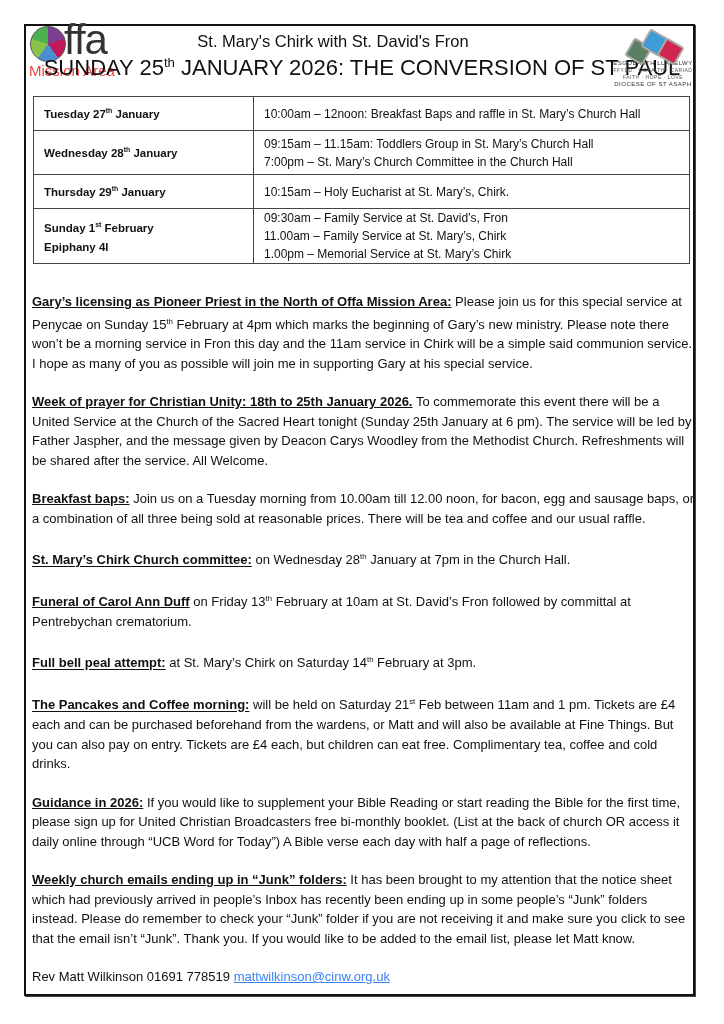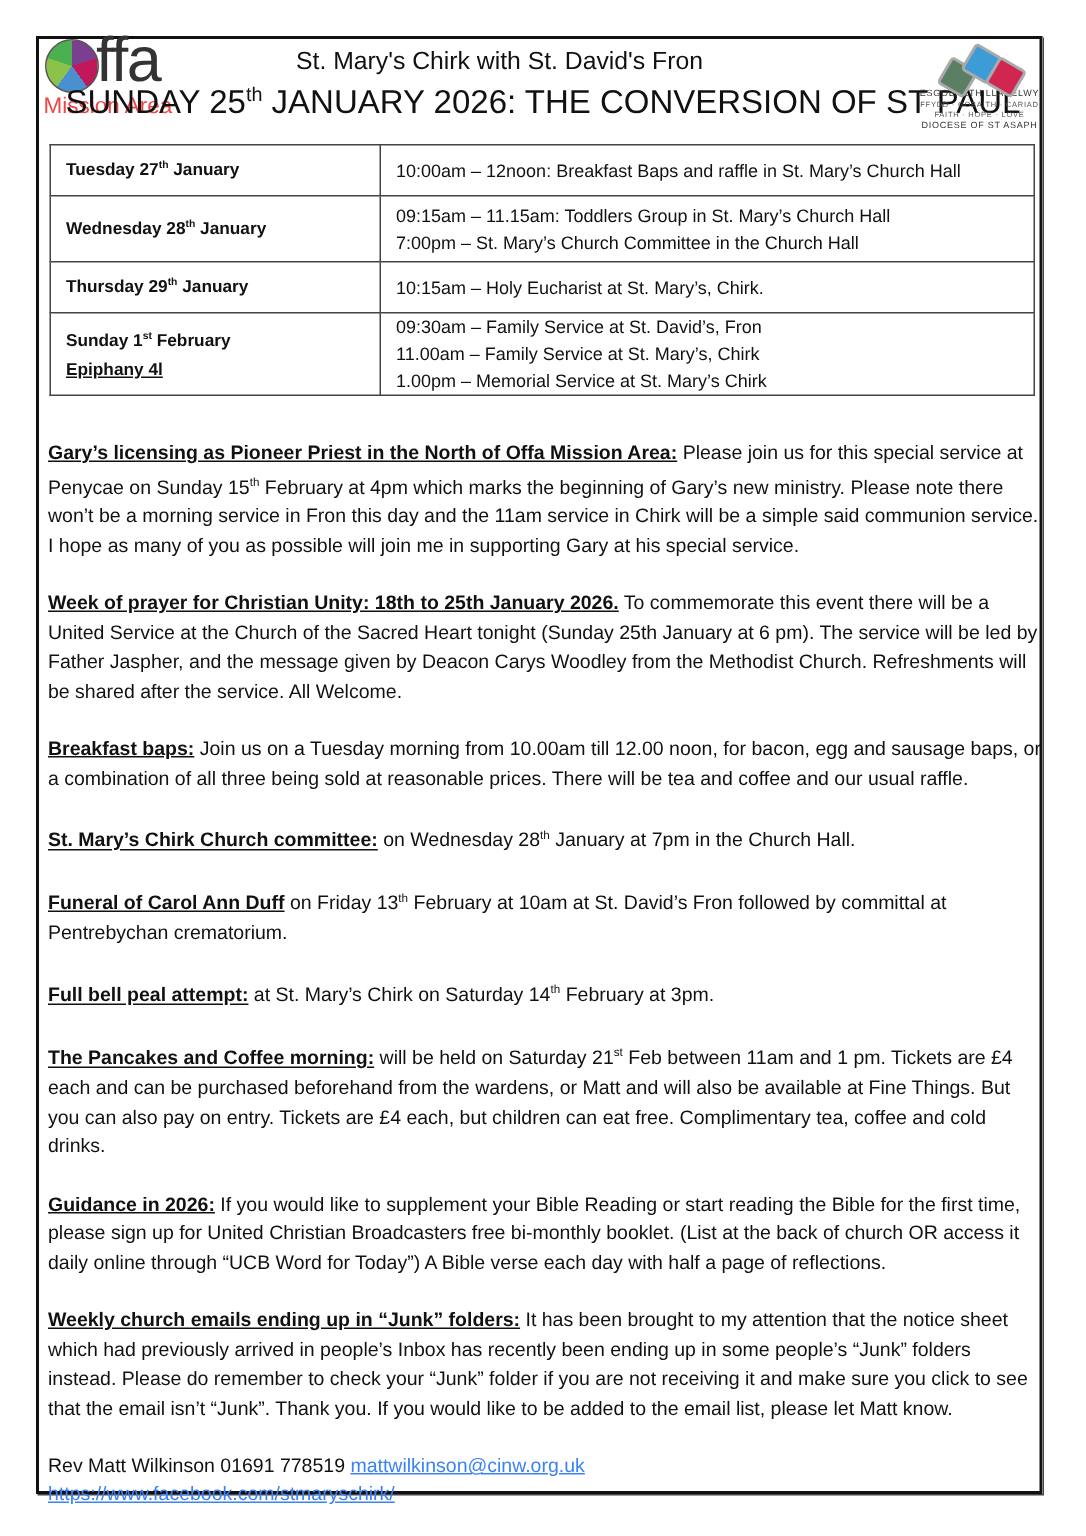--- a/index.html
+++ b/index.html
@@ -76,21 +76,21 @@
           <div>7:00pm – St. Mary’s Church Committee in the Church Hall</div>
         </td>
       </tr>
       <tr style="height: 34px;">
         <td class="day"><span>Thursday 29</span><sup>th</sup><span> January</span></td>
         <td class="ev">
           <div>10:15am – Holy Eucharist at St. Mary’s, Chirk.</div>
         </td>
       </tr>
       <tr style="height: 54px;">
-        <td class="day" style="line-height: 16px;"><span>Sunday 1</span><sup>st</sup><span> February</span><div style="margin-top: 3px; text-decoration: underline;">Epiphany 4l</div></td>
+        <td class="day" style="line-height: 16px;"><span>Sunday 1</span><sup>st</sup><span> February</span><div style="margin-top: 3px;">Epiphany 4l</div></td>
         <td class="ev">
           <div>09:30am – Family Service at St. David’s, Fron</div>
           <div>11.00am – Family Service at St. Mary’s, Chirk</div>
           <div>1.00pm – Memorial Service at St. Mary’s Chirk</div>
         </td>
       </tr>
     </tbody>
 </table>
 
 <div class="content">
@@ -99,15 +99,14 @@
       <p class="para"><span class="hd">Week of prayer for Christian Unity: 18th to 25th January 2026.</span><span> To commemorate this event there will be a United Service at the Church of the Sacred Heart tonight (Sunday 25th January at 6 pm). The service will be led by Father Jaspher, and the message given by Deacon Carys Woodley from the Methodist Church. Refreshments will be shared after the service. All Welcome.</span></p>
       <p class="para"><span class="hd">Breakfast baps:</span><span> Join us on a Tuesday morning from 10.00am till 12.00 noon, for bacon, egg and sausage baps, or a combination of all three being sold at reasonable prices. There will  be tea and coffee and our usual raffle.</span></p>
       <p class="para"><span class="hd">St. Mary’s Chirk Church committee:</span><span> on Wednesday 28</span><sup>th</sup><span> January at 7pm in the Church Hall.</span></p>
       <p class="para"><span class="hd">Funeral of Carol Ann Duff</span><span> on Friday 13</span><sup>th</sup><span> February at 10am at St. David’s Fron followed by committal at Pentrebychan crematorium.</span></p>
       <p class="para"><span class="hd">Full bell peal attempt:</span><span> at St. Mary’s Chirk on Saturday 14</span><sup>th</sup><span> February at 3pm.</span></p>
       <p class="para"><span class="hd">The Pancakes and Coffee morning:</span><span> will be held on Saturday 21</span><sup>st</sup><span> Feb between 11am and 1 pm.   Tickets are £4 each and can be purchased beforehand from the wardens, or Matt and will also be available at Fine Things.   But you can also pay on entry. Tickets are £4 each, but children can eat free.   Complimentary tea, coffee and cold drinks.</span></p>
       <p class="para"><span class="hd">Guidance in 2026:</span><span> If you would like to supplement your Bible Reading or start reading the Bible for the first time, please sign up for United Christian Broadcasters free bi-monthly booklet. (List at the back of church OR access it daily online through “UCB Word for Today”) A Bible verse each day with half a page of reflections.</span></p>
       <p class="para"><span class="hd">Weekly church emails ending up in “Junk” folders:</span><span> It has been brought to my attention that the notice sheet which had previously arrived in people’s Inbox has recently been ending up in some people’s “Junk” folders instead. Please do remember to check your “Junk” folder if you are not receiving it and make sure you click to see that the email isn’t “Junk”. Thank you. If you would like to be added to the email list, please let Matt know.</span></p>
     </div>
   <p class="contact"><span>Rev Matt Wilkinson 01691 778519 </span><a>mattwilkinson@cinw.org.uk</a></p>
-  <p class="contact"><a>https://www.facebook.com/stmaryschirk/</a></p>
 
 </div>
 
 </body></html>

